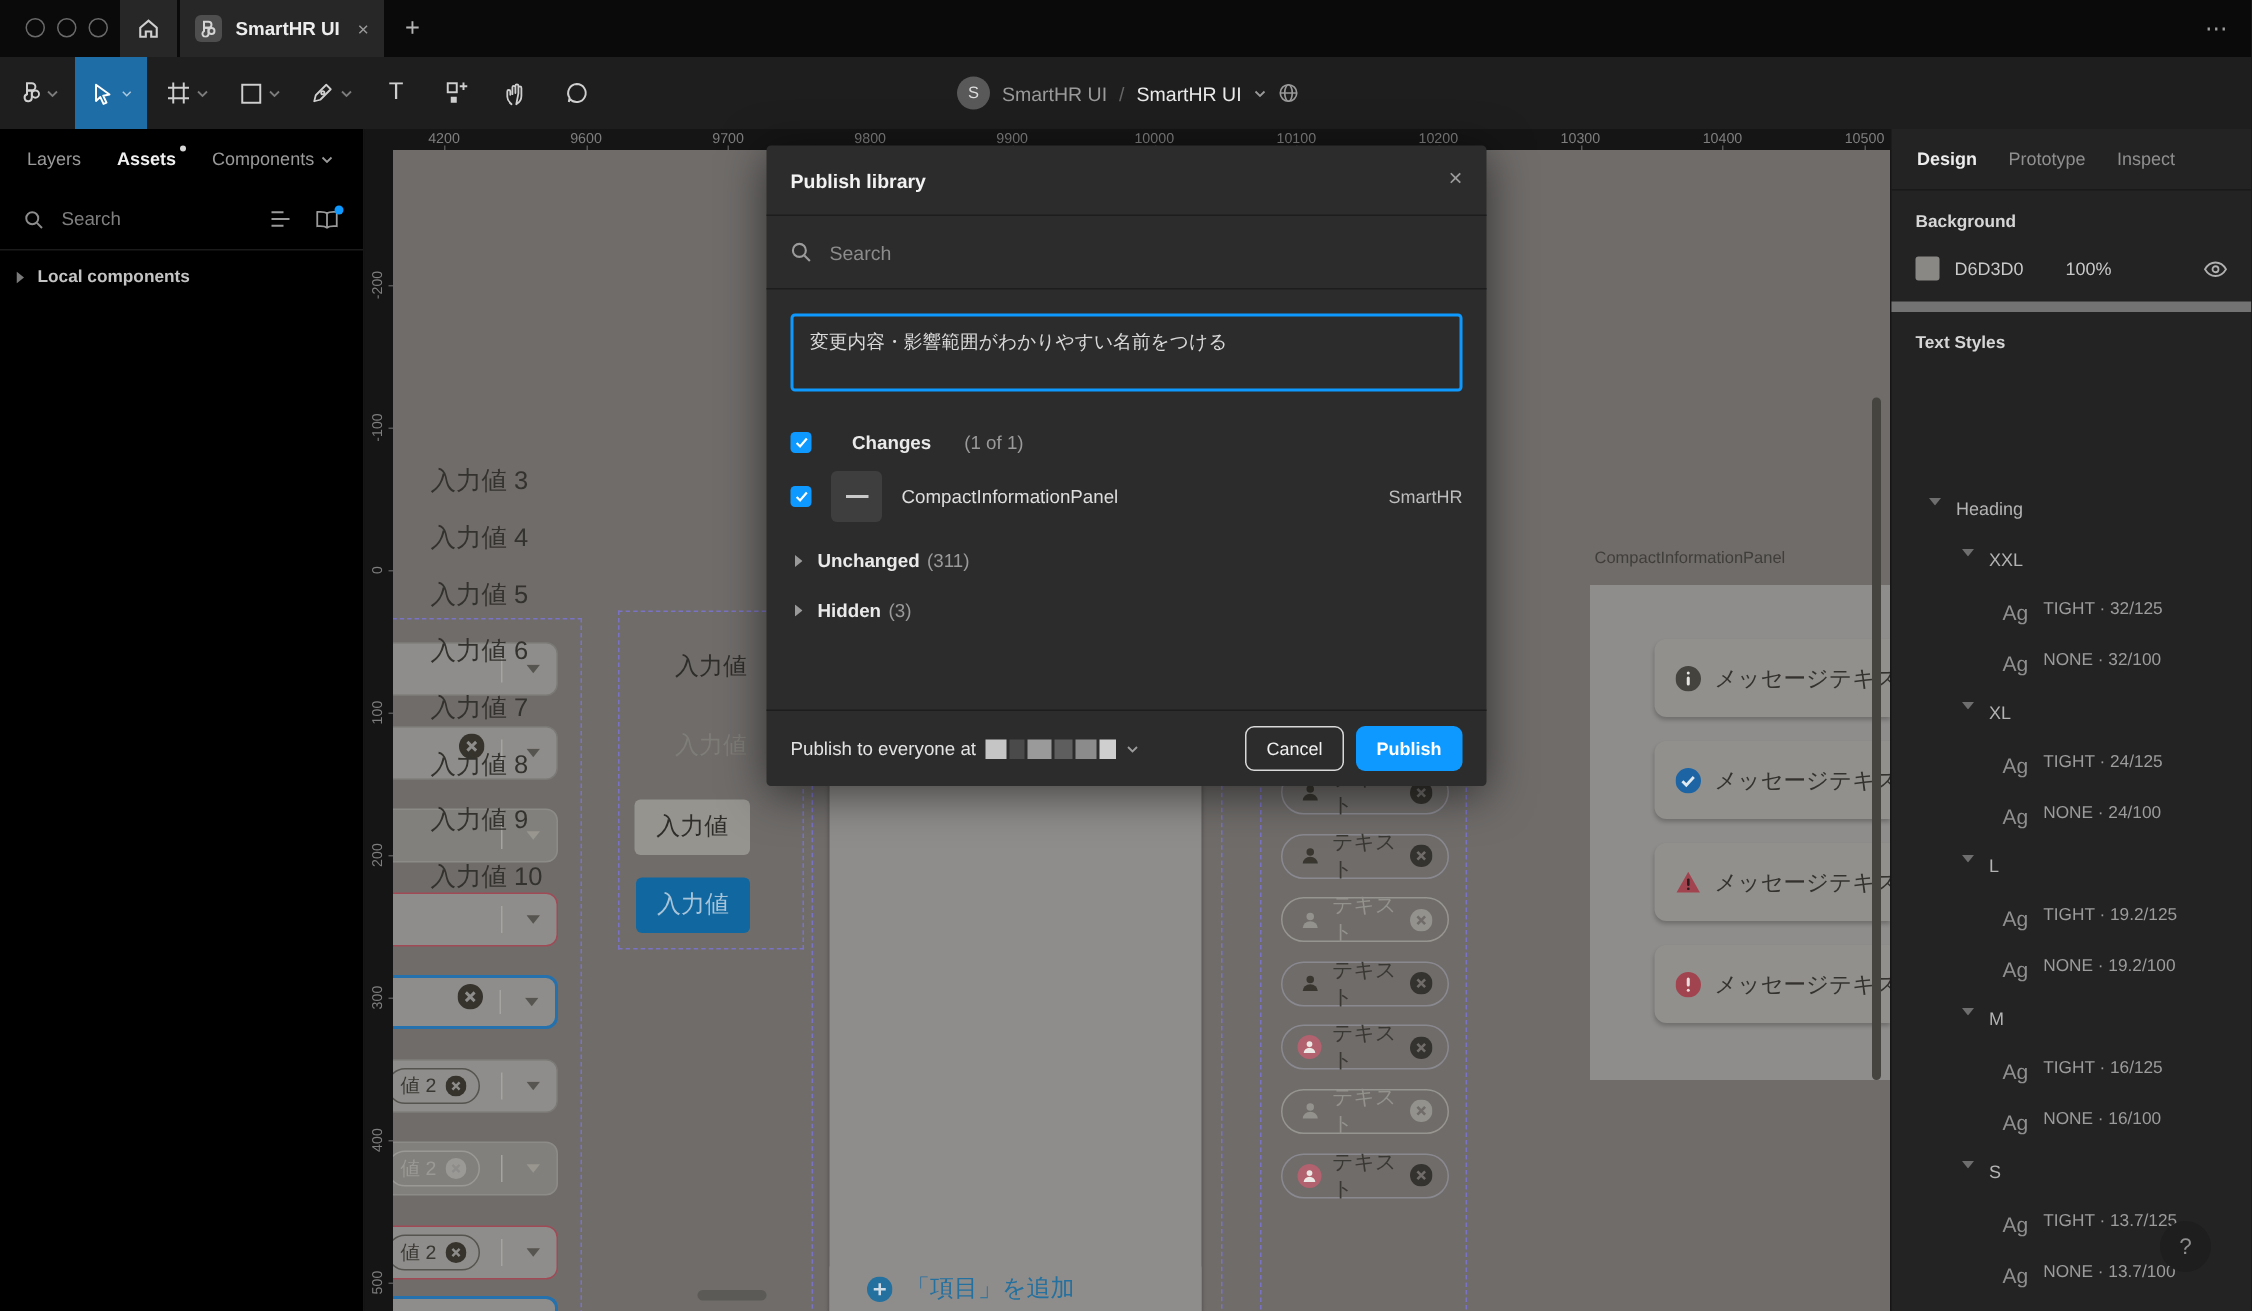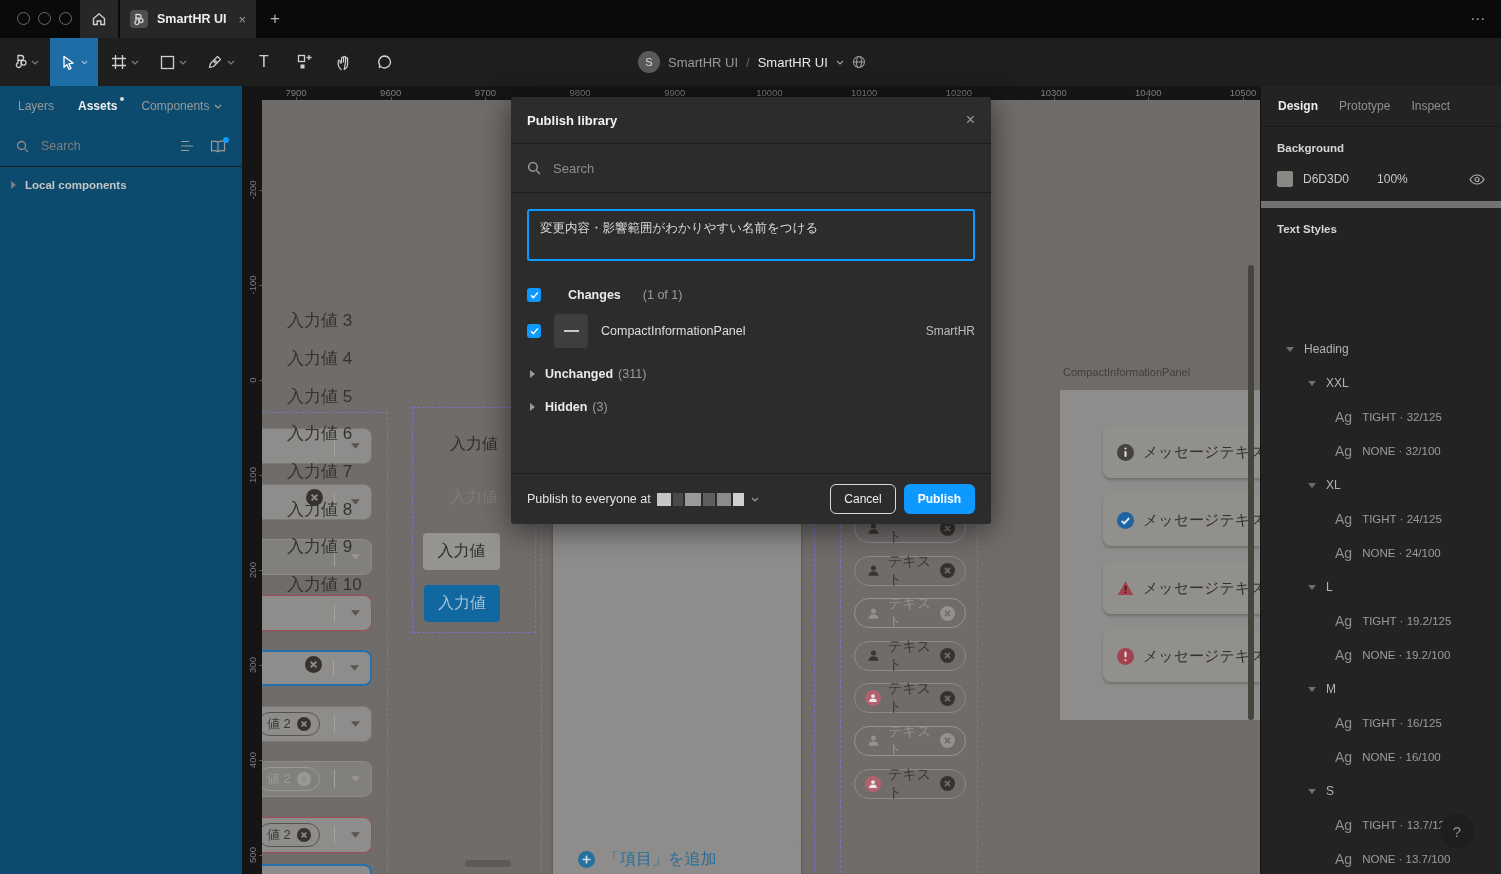--- a/index.html
+++ b/index.html
@@ -29,21 +29,21 @@
   #title-group{position:absolute;left:638px;top:0;height:48px;display:flex;align-items:center;gap:8px}
   .t-avatar{width:22px;height:22px;border-radius:50%;background:#595959;color:#ddd;font-size:11px;display:flex;align-items:center;justify-content:center}
   .t-owner{color:#9a9a9a;font-size:13px}.t-slash{color:#666;font-size:13px}
   .t-file{color:#e9e9e9;font-size:13px;font-weight:500}
   #right-controls{position:absolute;right:0;top:38px;height:48px;display:flex;align-items:center;gap:15px;padding-right:18px}
   .avatar-redacted{width:18px;height:18px;background:
       linear-gradient(180deg,#9d9d9d 0 50%,#3c3c3c 50% 100%);outline:1px solid #2a2a2a}
   .share-btn{height:28px;padding:0 13px;border-radius:6px;background:var(--share-blue);color:#e8f1f8;font-size:12px;display:flex;align-items:center}
   .zoom-ctl{display:flex;align-items:center;gap:5px;color:#c0c0c0;font-size:12px}
   
-  #left-sidebar{position:absolute;left:0;top:86px;width:243px;bottom:0;background:#0c4a6e;border-right:1px solid #161616;box-sizing:border-box}
+  #left-sidebar{position:absolute;left:0;top:86px;width:243px;bottom:0;background:#000000;border-right:1px solid #161616;box-sizing:border-box}
   .ls-tabs{height:40px;display:flex;align-items:center;gap:24px;padding:0 18px}
   .ls-tab{font-size:12px;color:#9a9a9a}
   .ls-tab.active{color:#f0f0f0;font-weight:700;position:relative}
   .ls-tab.active .dot{position:absolute;right:-7px;top:-2px;width:4px;height:4px;border-radius:50%;background:#d8d8d8}
   .ls-tab-comp{display:flex;align-items:center;gap:5px;font-size:12px;color:#9a9a9a}
   .ls-search{height:40px;display:flex;align-items:center;gap:10px;padding:0 16px;border-bottom:1px solid #1b1b1b}
   .ls-search input{flex:1;min-width:0;background:transparent;border:none;outline:none;color:#cfcfcf;font-size:12.5px;font-family:inherit}
   .ls-search input::placeholder{color:#7f7f7f}
   .ls-icons{display:flex;align-items:center;gap:16px}
   .book-wrap{position:relative}
@@ -56,21 +56,21 @@
   .rs-tab.active{color:#ececec;font-weight:700}
   .rs-bg{padding:15px 16px 14px;border-bottom:7px solid #737373}
   .rs-h{font-size:11.5px;font-weight:700;color:#d6d6d6}
   .color-row{margin-top:17px;display:flex;align-items:center}
   .swatch{width:16px;height:16px;border-radius:2px;background:var(--swatch)}
   .hex{margin-left:10px;font-size:12px;color:#c9c9c9}
   .pct{margin-left:28px;font-size:12px;color:#c9c9c9}
   .eye{margin-left:auto;color:#b0b0b0}
   .rs-ts{padding:15px 16px 0}
   #style-rows{position:absolute;left:0;top:246px;right:0;bottom:0;overflow:hidden}
-  .srow{height:34px;display:flex;align-items:center;gap:10px}
+  .srow{height:34px;display:flex;align-items:flex-start;gap:10px}
   .srow.lvl1{padding-left:25px}.srow.lvl2{padding-left:47px}.srow.lvl3{padding-left:74px}
   .caret-d{color:#6e6e6e;flex:none}
   .lvl1 .rlabel,.lvl2 .rlabel{font-size:12px;color:#b3b3b3}
   .lvl3 .rlabel{font-size:11.5px;color:#9c9c9c}
   .ag{font-size:14px;color:#8f8f8f}
   .help-btn{position:absolute;right:27px;bottom:26px;width:34px;height:34px;border-radius:50%;background:#1e1e1e;color:#8f8f8f;font-size:15px;display:flex;align-items:center;justify-content:center}
   
   #ruler-left{position:absolute;left:243px;top:86px;width:19px;bottom:0;background:#151515}
   #ruler-top{position:absolute;left:262px;top:86px;width:998px;height:14px;background:#151515}
   #ruler-top .rnum{position:absolute;top:0;width:0;height:14px;color:#7e7e7e;font-size:9.5px}
@@ -409,21 +409,21 @@
         <i class="tick"></i>
       </div>
       <div class="rnum" style="top: 769px;">
         <span class="rlabel">500</span>
         <i class="tick"></i>
       </div>
     </div>
   <div id="ruler-top">
 
   <div class="rnum" style="left: 34px;">
-        <span class="rlabel">7900</span>
+        <span class="rlabel">4200</span>
         <i class="tick"></i>
       </div>
       <div class="rnum" style="left: 128.7px;">
         <span class="rlabel">9600</span>
         <i class="tick"></i>
       </div>
       <div class="rnum" style="left: 223.4px;">
         <span class="rlabel">9700</span>
         <i class="tick"></i>
       </div>

